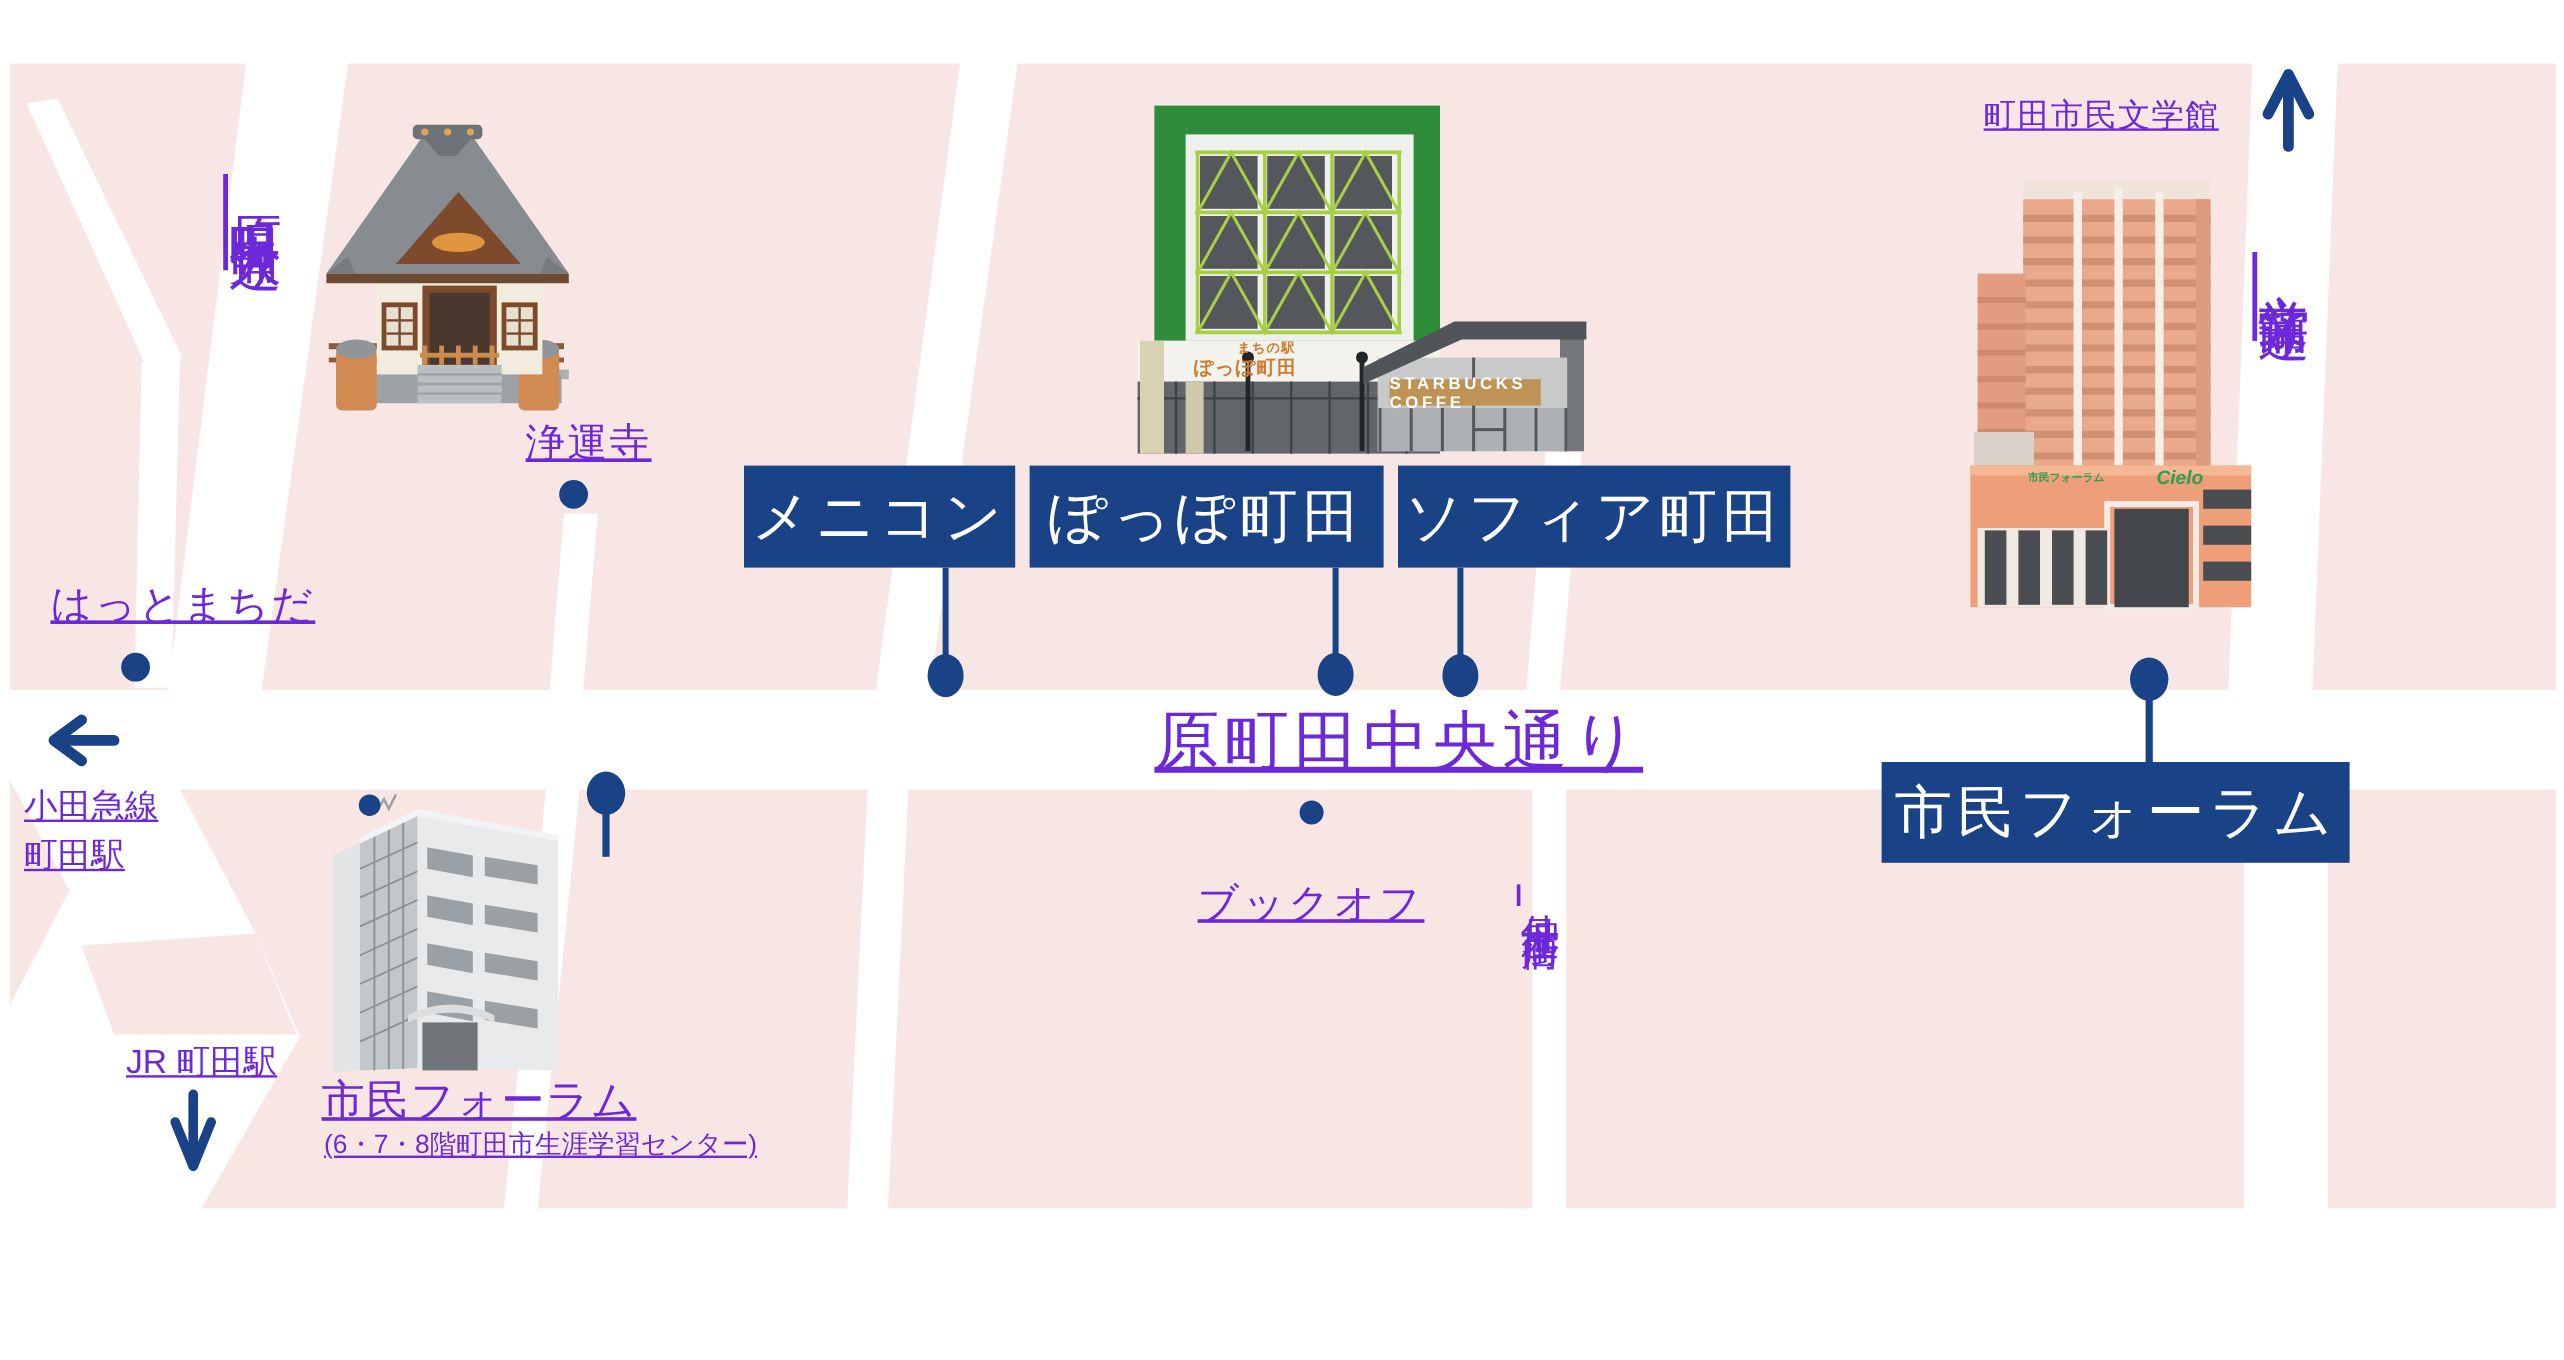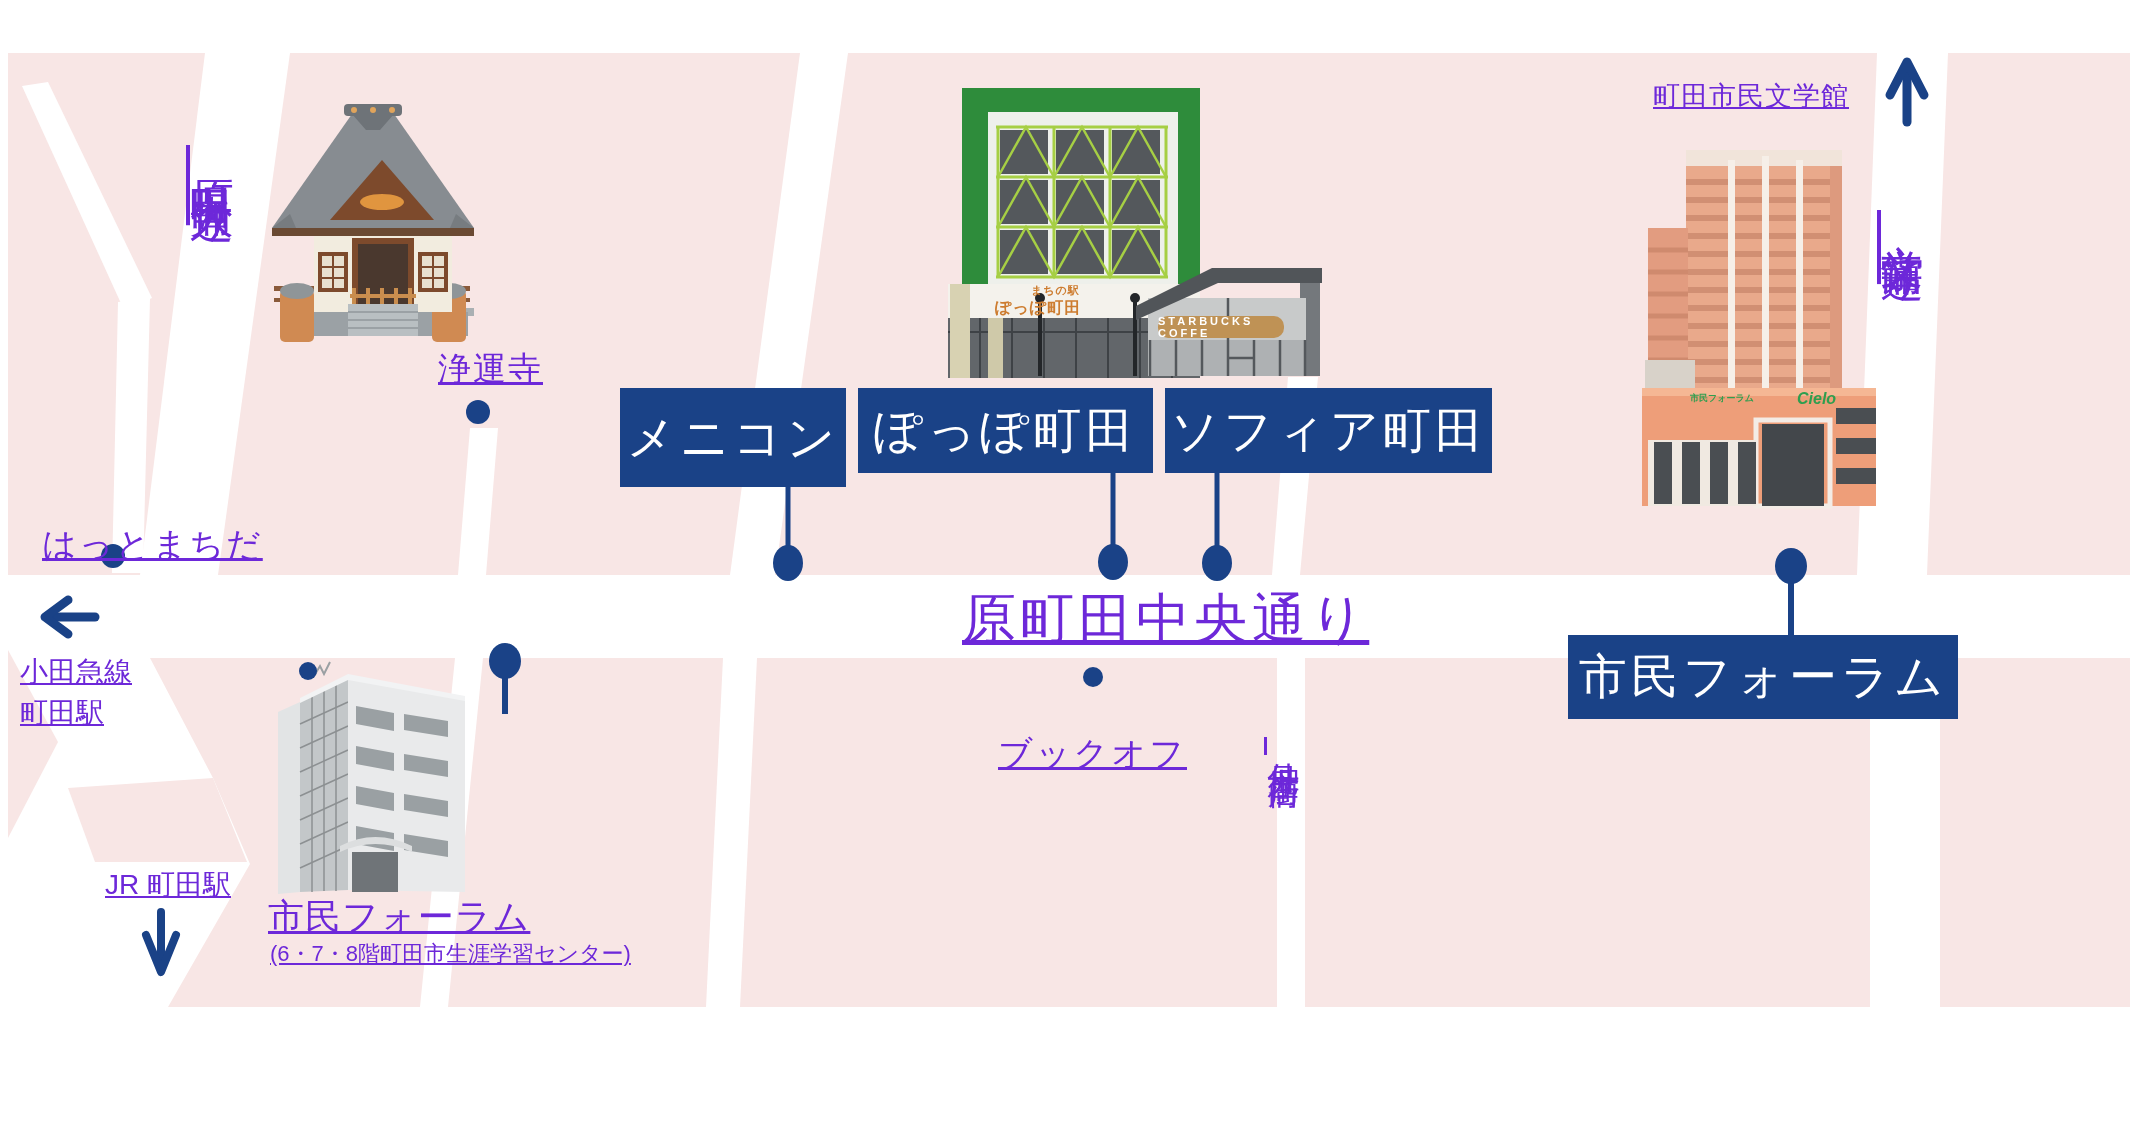--- a/index.html
+++ b/index.html
@@ -32,21 +32,21 @@
     align-items:center;
     justify-content:center;
     font-size:48px;
     letter-spacing:4px;
   }
   .sign-starbucks{
     position:absolute;
     background:#bf9255;
     color:#ffffff;
     display:flex;align-items:center;justify-content:center;
-    font-size:11px;font-weight:bold;letter-spacing:3px;border-radius:10px;
+    font-size:14px;font-weight:bold;letter-spacing:3px;
   }
   .sign-poppo{
     position:absolute;
     color:#cd7c2f;
     font-weight:bold;
     line-height:1.25;
   }
   .sign-poppo .l1{font-size:11px;letter-spacing:1px;margin-left:36px;}
   .sign-poppo .l2{font-size:16px;letter-spacing:1px;}
   .logo-green{
@@ -305,38 +305,38 @@
   <div class="lbl vtext" style="left:190px;top:145px;font-size:44px;">原町田大通り</div>
 
   <div class="lbl vtext" style="left:1881px;top:210px;font-size:43px;">文学館通り</div>
 
   <div class="lbl vtext" style="left:1268px;top:737px;font-size:32px;letter-spacing:3px;">仲見世商店街</div>
 
   <div class="lbl" style="left:962px;top:586px;font-size:54px;letter-spacing:4px;">原町田中央通り</div>
 
   <div class="lbl" style="left:438px;top:349px;font-size:33px;letter-spacing:2px;">浄運寺</div>
 
-  <div class="lbl" style="left:42px;top:524px;font-size:34px;letter-spacing:2px;">はっとまちだ</div>
+  <div class="lbl" style="left:42px;top:484px;font-size:34px;letter-spacing:2px;">はっとまちだ</div>
 
   <div class="lbl" style="left:998px;top:733px;font-size:34px;letter-spacing:3px;">ブックオフ</div>
 
   <div class="lbl" style="left:268px;top:895px;font-size:36px;letter-spacing:1px;">市民フォーラム</div>
 
   <div class="lbl note" style="left:270px;top:941px;">(6・7・8階町田市生涯学習センター)</div>
 
   <div class="lbl" style="left:1653px;top:80px;font-size:27px;letter-spacing:1px;">町田市民文学館</div>
 
   <div class="lbl" style="left:20px;top:652px;font-size:28px;line-height:1.45;">
     <div>小田急線</div>
     <div>町田駅</div>
   </div>
 
   <div class="lbl" style="left:105px;top:868px;font-size:28px;">JR 町田駅</div>
 
-  <div class="box" style="left:620px;top:388px;width:226px;height:99px;">メニコン</div>
+  <div class="box" style="left:620px;top:388px;width:226px;height:85px;">メニコン</div>
 
   <div class="box" style="left:858px;top:388px;width:295px;height:85px;">ぽっぽ町田</div>
 
   <div class="box" style="left:1165px;top:388px;width:327px;height:85px;">ソフィア町田</div>
 
 
   <div class="box" style="left:1568px;top:635px;width:390px;height:84px;">市民フォーラム</div>
 
   <div class="sign-poppo" style="left:995px;top:284px;">
     <div class="l1">まちの駅</div>

